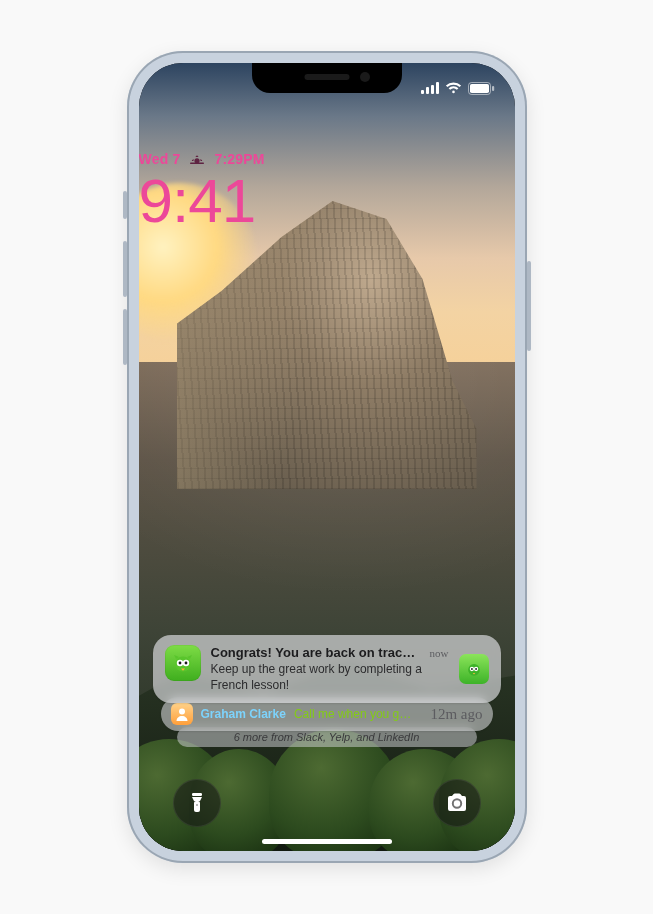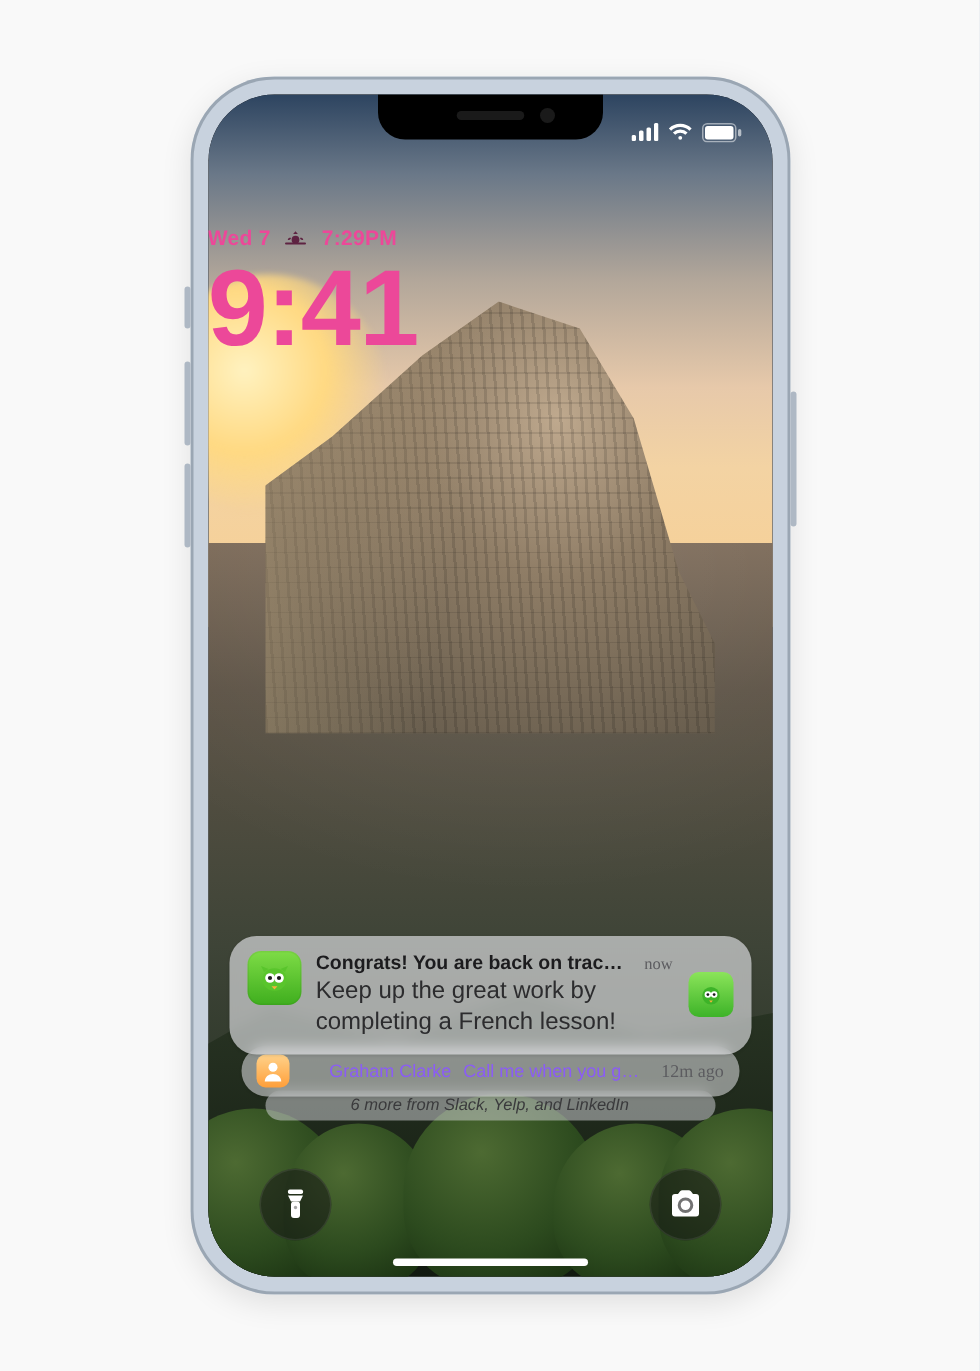--- a/index.html
+++ b/index.html
@@ -187,23 +187,23 @@
   .lock-header .date-row {
     display: inline-flex;
     align-items: center;
     gap: 10px;
     font-size: 14px;
     font-weight: 600;
     letter-spacing: 0.2px;
   }
   .lock-header .date-row .sep-icon { display:inline-flex; align-items:center; }
   .lock-header .clock {
-    font-size: 72px;
+    font-size: 62px;
     line-height: 1;
-    font-weight: 700;
+    font-weight: 400;
     letter-spacing: -1px;
     margin-top: 2px;
   }
 
   
   .notif-stack {
     position: absolute;
     left: 14px; right: 14px;
     bottom: 94px;
     z-index: 20;
@@ -241,21 +241,21 @@
     flex: 1 1 auto;
     white-space: nowrap; overflow: hidden; text-overflow: ellipsis;
   }
   .notif .time {
     font-size: 11px;
     color: #5c5c60;
     flex: 0 0 auto;
     font-family: Liberation Serif, serif;
   }
   .notif .body {
-    font-size: 16px;
+    font-size: 12px;
     line-height: 1.35;
     color: #2c2c2e;
     margin-top: 1px;
   }
   .notif .attach {
     flex: 0 0 30px;
     width: 30px; height: 30px;
     border-radius: 7px;
     background: linear-gradient(180deg, #8be45a, #3db328);
     align-self: center;
@@ -275,33 +275,32 @@
   }
   .secondary .mini-icon {
     width: 22px; height: 22px;
     border-radius: 6px;
     background: linear-gradient(180deg, #ffd28a, #ff9f3a);
     display:flex; align-items:center; justify-content:center;
     flex: 0 0 22px;
   }
   .secondary .sender {
     font-size: 12px;
-    font-weight: 400;
-    color: #8b5cf6;
+    font-weight: 700;
+    color: #7dd3fc;
     white-space: nowrap;
-    margin-left: 19px;
   }
   .secondary .preview {
     font-size: 12px;
-    color: #8b5cf6;
+    color: #84cc16;
     flex: 1 1 auto;
     white-space: nowrap; overflow: hidden; text-overflow: ellipsis;
   }
   .secondary .time {
-    font-size: 12px;
+    font-size: 15px;
     color: #5c5c60;
     flex: 0 0 auto;
   }
 
   .more-strip {
     margin: 0 24px;
     transform: translateY(-10px);
     z-index: 1;
     position: relative;
     border-radius: 14px;

